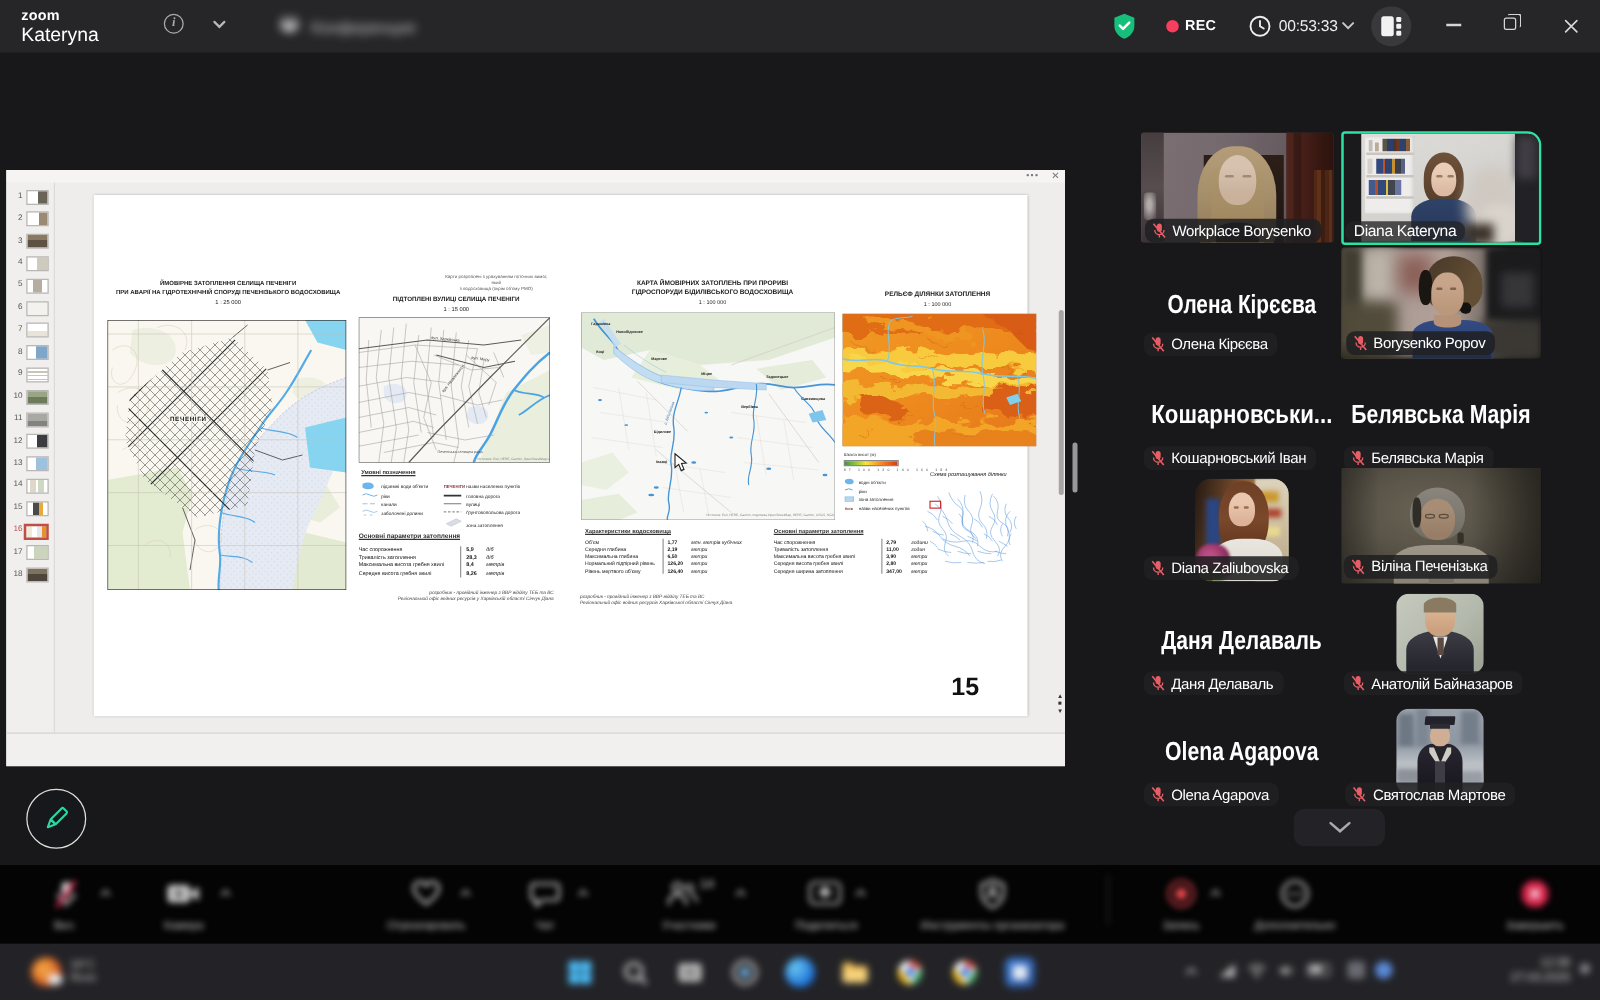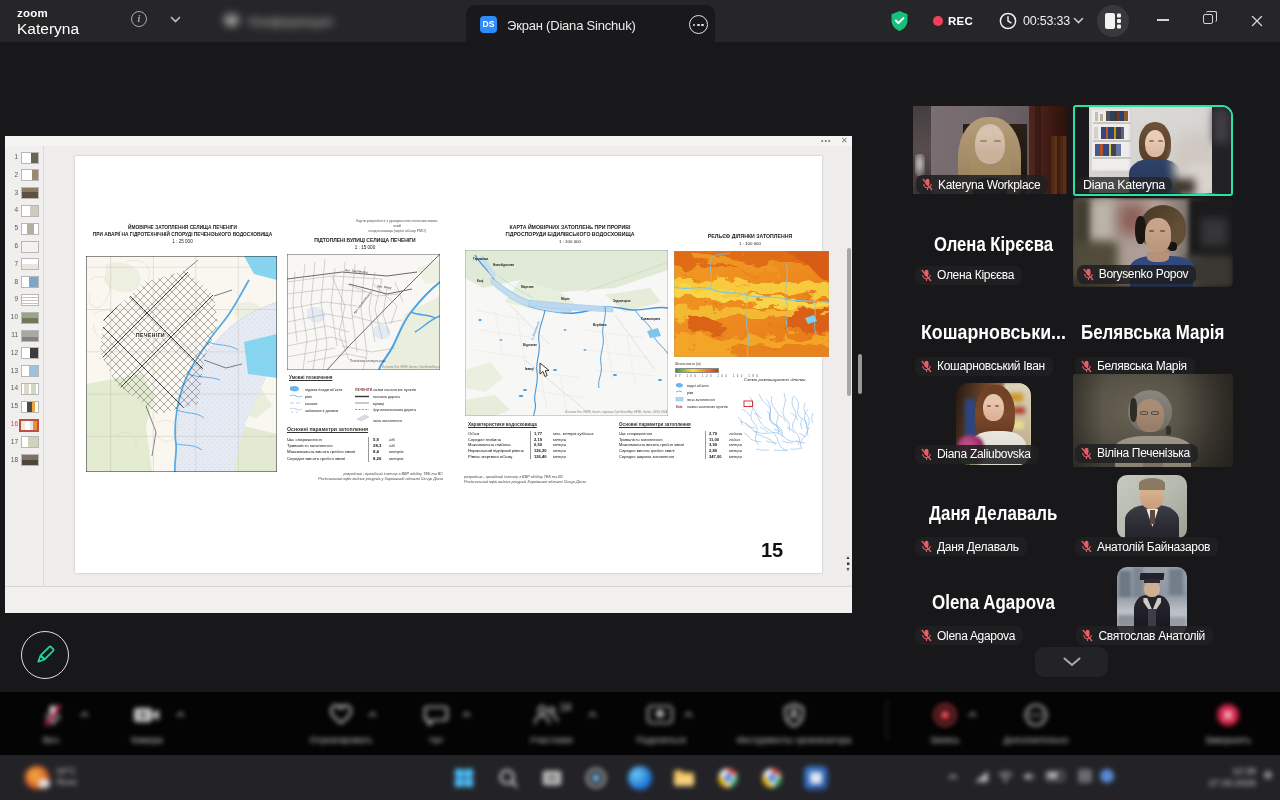--- a/index.html
+++ b/index.html
@@ -76,29 +76,20 @@
           <g fill="#d8d8d8">
             <ellipse cx="6" cy="6" rx="2.2" ry="3"></ellipse>
             <ellipse cx="14" cy="6" rx="2.2" ry="3"></ellipse>
             <ellipse cx="3" cy="11" rx="2" ry="2.6"></ellipse>
             <ellipse cx="17" cy="11" rx="2" ry="2.6"></ellipse>
             <path d="M10 9c3 0 5.5 2.5 5.5 5.2 0 1.8-1.4 2.8-2.8 2.8-1 0-1.8-.4-2.7-.4s-1.7.4-2.7.4c-1.4 0-2.8-1-2.8-2.8C4.5 11.5 7 9 10 9z"></path>
           </g>
         </svg>
       <span style="position:absolute;left:34px;top:8px;font-size:13px;color:#c6c6c6;">Конференция</span>
     </div>
-    <div id="activetab">
-      <div id="ds">DS</div>
-      <div id="tabname">Экран (Diana Sinchuk)</div>
-      <div id="morec">
-          <i style="left:3px;"></i>
-          <i style="left:7.2px;"></i>
-          <i style="left:11.4px;"></i>
-        </div>
-    </div>
     <div id="shield"><svg width="19" height="22" viewBox="0 0 19 22">
           <path d="M9.5 1 L17.5 4.2 V10.5 C17.5 15.5 14 19.3 9.5 21 C5 19.3 1.5 15.5 1.5 10.5 V4.2 Z" fill="#17c07a"></path>
           <path d="M5.8 10.5 L8.4 13.1 L13.4 8.1" stroke="#fff" stroke-width="2" fill="none" stroke-linecap="round" stroke-linejoin="round"></path>
         </svg></div>
     <div id="recdot"></div>
       <div id="rectxt">REC</div>
     <div id="clock"><svg width="18" height="18" viewBox="0 0 18 18">
           <circle cx="9" cy="9" r="7.6" stroke="#ededee" stroke-width="1.5" fill="none"></circle>
           <path d="M9 4.8 V9 L12 10.8" stroke="#ededee" stroke-width="1.5" fill="none" stroke-linecap="round"></path>
         </svg></div>
@@ -469,21 +460,21 @@
       <div class="abs" style="left:60px;top:72px;width:34px;height:16px;background:#141010;border-radius:45% 45% 0 0;"></div>
       <div class="abs" style="left:0;top:0;width:154px;height:88px;background:rgba(22,18,16,.08);"></div>
     </div>
     <div class="pill" style="left:916px;top:175px;">
       <svg width="11" height="13" viewBox="0 0 11 13">
           <rect x="3.5" y="0.8" width="4" height="6.6" rx="2" fill="#e85d66"></rect>
           <path d="M1.8 6 a3.7 3.7 0 0 0 7.4 0" stroke="#e85d66" stroke-width="1.1" fill="none"></path>
           <line x1="5.5" y1="9.7" x2="5.5" y2="12" stroke="#e85d66" stroke-width="1.1"></line>
           <line x1="0.8" y1="1" x2="10" y2="12" stroke="#e85d66" stroke-width="1.3"></line>
         </svg>
-      <span>Kateryna Workplace</span>
+      <span>Workplace Borysenko</span>
     </div>
 
     <div class="vid" style="left:1073px;top:105px;width:160px;height:91px;border:2.5px solid #2ae2a1;border-radius:3px 11px 3px 3px;background:#1a1a1c;">
       <div class="abs" style="left:14px;top:0;width:123px;height:86px;background:linear-gradient(160deg,#dedcd9 0%,#d5d3d0 55%,#c9c7c4 100%);"></div>
       <div class="abs" style="left:17px;top:2px;width:40px;height:62px;background:#eeedeb;box-shadow:inset -2px 0 3px rgba(0,0,0,.12);"></div>
       <div class="abs" style="left:18px;top:15px;width:38px;height:1.6px;background:#c9c6c0;"></div>
       <div class="abs" style="left:18px;top:33px;width:38px;height:1.6px;background:#c9c6c0;"></div>
       <div class="abs" style="left:18px;top:50px;width:38px;height:1.6px;background:#c9c6c0;"></div>
       <div class="abs" style="left:20px;top:5px;width:3px;height:9px;background:#c2beb6;"></div>
       <div class="abs" style="left:25px;top:7px;width:3px;height:7px;background:#b8ab98;"></div>
@@ -672,21 +663,21 @@
       <div class="abs" style="left:23px;top:6px;width:24px;height:7px;background:#23222a;transform:skewX(-6deg);border-radius:1px;"></div>
       <div class="abs" style="left:27px;top:12px;width:16px;height:4px;background:#2c2b33;"></div>
     </div>
     <div class="pill" style="left:1076.4px;top:626px;">
       <svg width="11" height="13" viewBox="0 0 11 13">
           <rect x="3.5" y="0.8" width="4" height="6.6" rx="2" fill="#e85d66"></rect>
           <path d="M1.8 6 a3.7 3.7 0 0 0 7.4 0" stroke="#e85d66" stroke-width="1.1" fill="none"></path>
           <line x1="5.5" y1="9.7" x2="5.5" y2="12" stroke="#e85d66" stroke-width="1.1"></line>
           <line x1="0.8" y1="1" x2="10" y2="12" stroke="#e85d66" stroke-width="1.3"></line>
         </svg>
-      <span>Святослав Анатолій</span>
+      <span>Святослав Мартове</span>
     </div>
 
     <div class="abs" style="left:857.5px;top:354px;width:4px;height:40px;border-radius:2px;background:#98989a;"></div>
   </div>
 
   <div id="fab">
       <svg width="26" height="26" style="position:absolute;left:10px;top:10px" viewBox="0 0 26 26">
         <g transform="rotate(45 13 13)">
           <rect x="10.2" y="3" width="5.6" height="13.5" rx="1.2" stroke="#2bd9a0" stroke-width="1.7" fill="none"></rect>
           <path d="M10.2 16.5 h5.6 L13 22.5 Z" stroke="#2bd9a0" stroke-width="1.7" fill="none" stroke-linejoin="round"></path>

